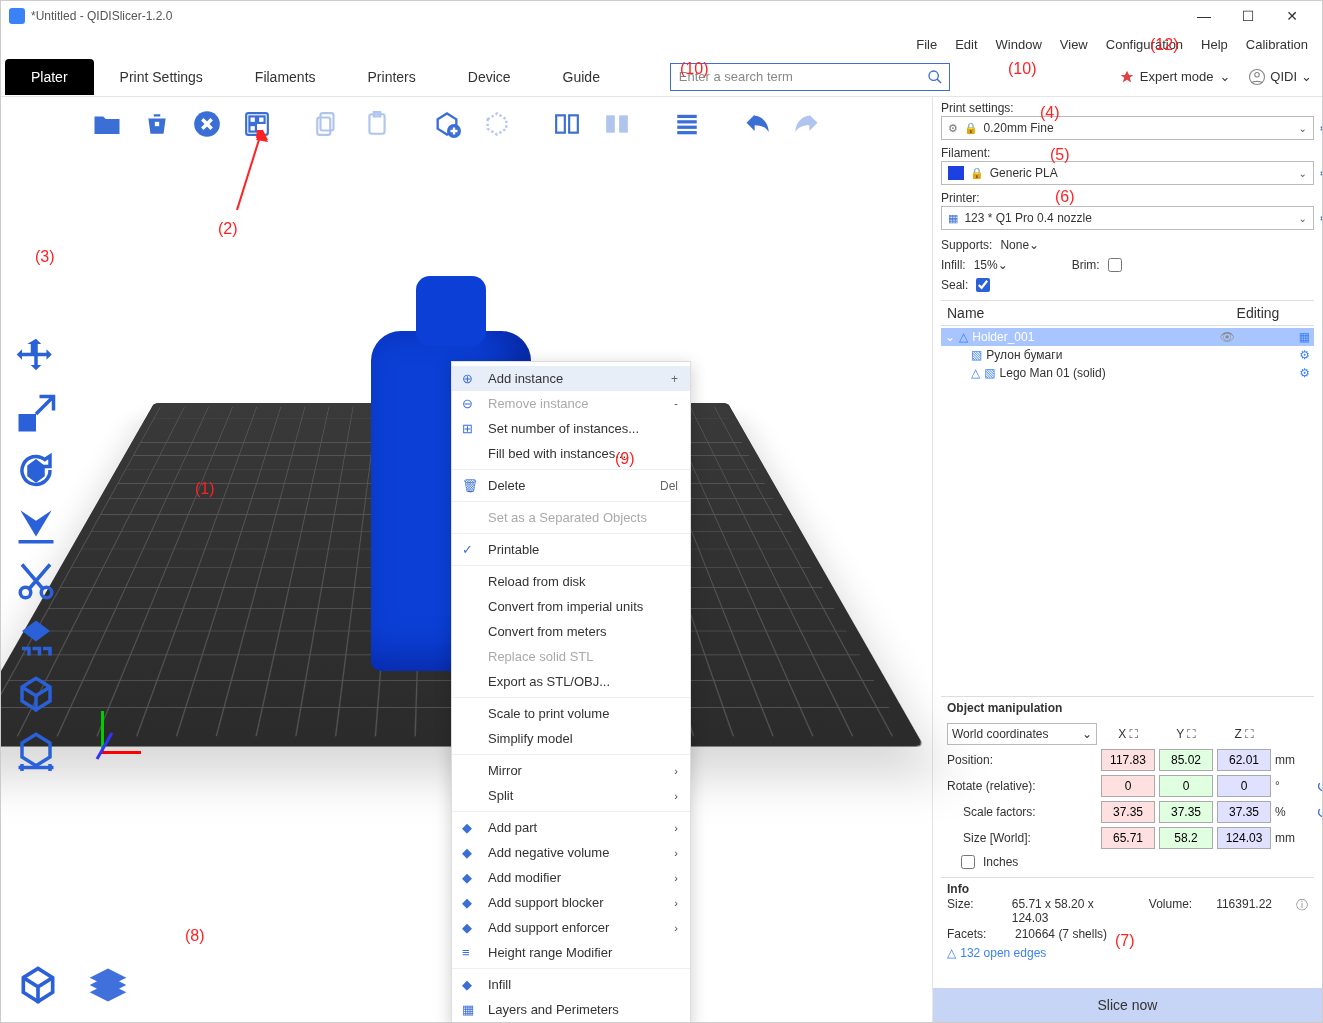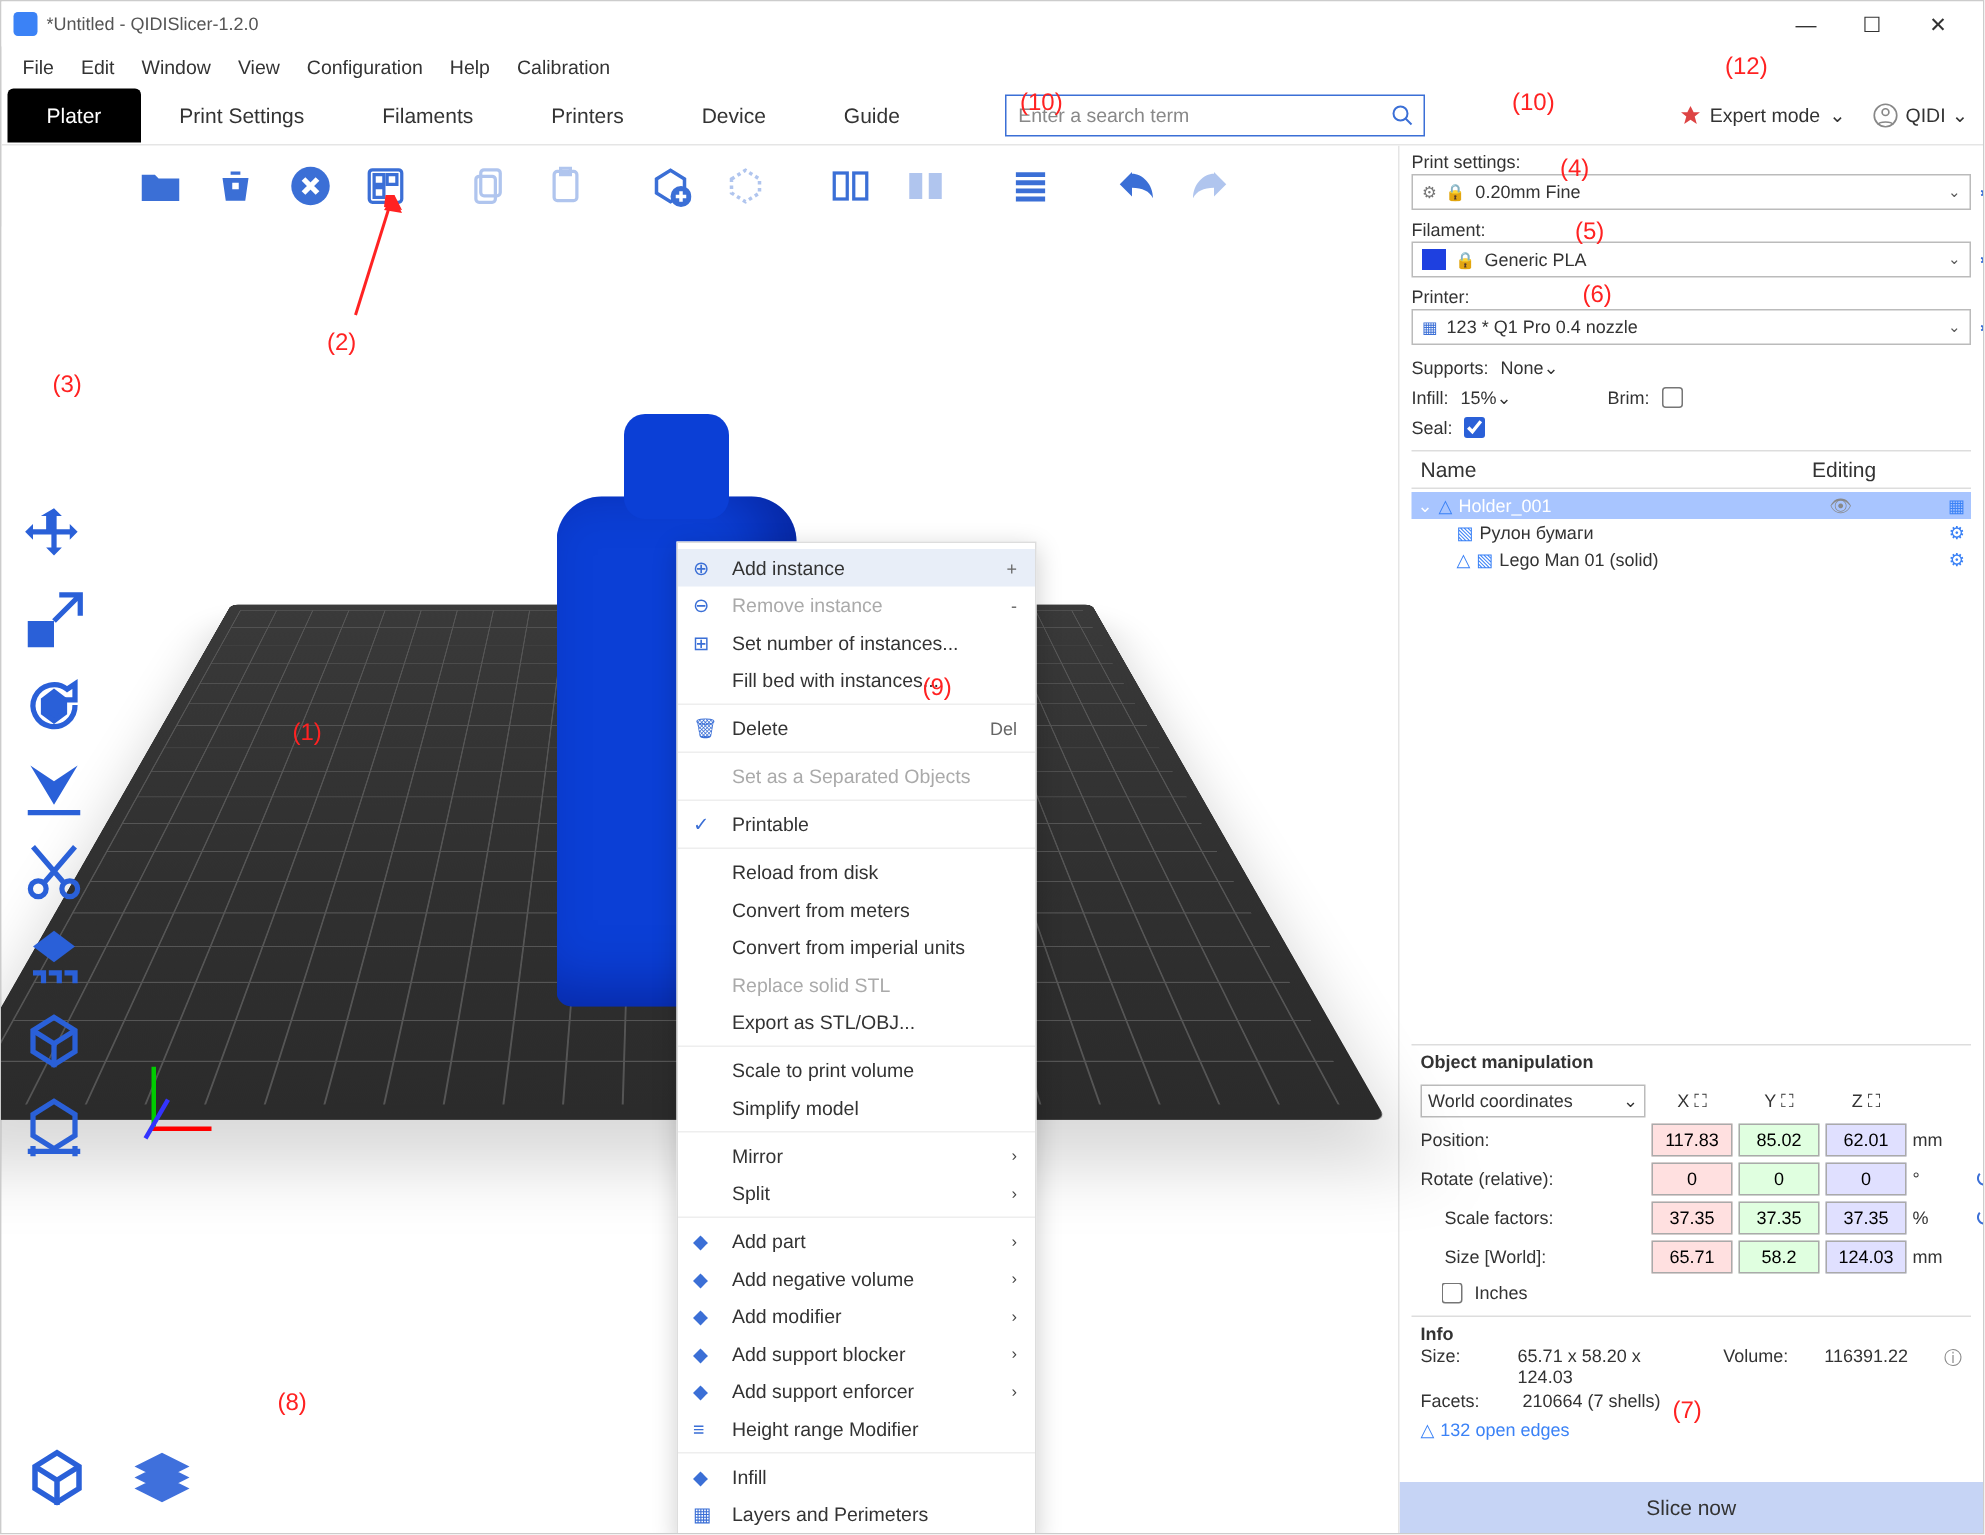--- a/index.html
+++ b/index.html
@@ -7,21 +7,21 @@
 .window { width: 100%; height: 100%; display: flex; flex-direction: column; border: 1px solid #ccc; }
 
 
 .titlebar { height: 30px; display: flex; align-items: center; padding: 0 8px; background: #fff; }
 .titlebar .app-icon { width: 16px; height: 16px; background: #3b82f6; border-radius: 3px; margin-right: 6px; }
 .titlebar .title { flex: 1; font-size: 12px; color: #555; }
 .winbtns { display: flex; }
 .winbtns div { width: 44px; height: 28px; display: flex; align-items: center; justify-content: center; font-size: 14px; color: #333; }
 
 
-.menubar { height: 26px; display: flex; align-items: center; padding: 0 6px; gap: 2px; }
+.menubar { height: 26px; display: flex; align-items: center; padding: 0 6px; gap: 2px; justify-content: flex-end; }
 .menubar span { padding: 4px 8px; font-size: 13px; cursor: default; }
 
 
 .tabbar { height: 40px; display: flex; align-items: center; border-bottom: 1px solid #e5e5e5; padding-right: 10px; }
 .tabbar .tab { padding: 10px 26px; font-size: 14px; color: #333; }
 .tabbar .tab.active { background: #000; color: #fff; border-radius: 4px 4px 0 0; margin-left: 4px; }
 .tabbar .spacer { flex: 1; }
 .tabbar .search { width: 280px; height: 28px; border: 1px solid #3b6fd6; display: flex; align-items: center; padding: 0 8px; color: #888; position: relative; }
 .tabbar .search svg { position: absolute; right: 6px; }
 .tabbar .mode { margin-left: 170px; display: flex; align-items: center; gap: 6px; font-size: 13px; }
@@ -74,21 +74,21 @@
 .rp-row .combo .swatch { width: 16px; height: 14px; background: #1e40e0; margin-right: 6px; }
 .rp-row .combo .lock { margin-right: 6px; color: #777; font-size: 11px; }
 .rp-row .combo .chev { margin-left: auto; font-size: 10px; color: #555; }
 .rp-row .combo .gear { position: absolute; right: -18px; color: #3b6fd6; font-size: 13px; }
 .rp-inline { display: flex; align-items: center; gap: 8px; margin: 2px 0; font-size: 12px; }
 .rp-inline input[type=checkbox] { width: 14px; height: 14px; }
 
 
 .tree-head { display: flex; border-top: 1px solid #ddd; border-bottom: 1px solid #ddd; font-size: 14px; padding: 4px 6px; margin-top: 4px; }
 .tree-head .c1 { flex: 1; }
-.tree-head .c2 { width: 100px; }
+.tree-head .c2 { width: 100px; text-align: center; }
 .tree { font-size: 12px; }
 .tree .node { display: flex; align-items: center; padding: 2px 4px; gap: 4px; }
 .tree .node.selected { background: #a8c5ff; color: #fff; }
 .tree .node .icon { color: #3b82f6; font-size: 12px; }
 .tree .node .eye { margin-left: auto; color: #888; }
 .tree .node .gear { color: #3b82f6; margin-left: 60px; }
 
 
 .om-title { border-top: 1px solid #ddd; font-weight: bold; padding: 4px 6px; margin-top: 8px; font-size: 12px; }
 .om-grid { display: grid; grid-template-columns: 150px 54px 54px 54px 32px 24px; gap: 4px 4px; align-items: center; font-size: 12px; padding: 2px 6px; }
@@ -366,24 +366,24 @@
             <hr>
             <div class="mi">
               <span class="miicon">✓</span>
               <span>Printable</span>
             </div>
             <hr>
             <div class="mi">
               <span>Reload from disk</span>
             </div>
             <div class="mi">
+              <span>Convert from imperial units</span>
+            </div>
+            <div class="mi">
               <span>Convert from meters</span>
-            </div>
-            <div class="mi">
-              <span>Convert from imperial units</span>
             </div>
             <div class="mi disabled">
               <span>Replace solid STL</span>
             </div>
             <div class="mi">
               <span>Export as STL/OBJ...</span>
             </div>
             <hr>
             <div class="mi">
               <span>Scale to print volume</span>

